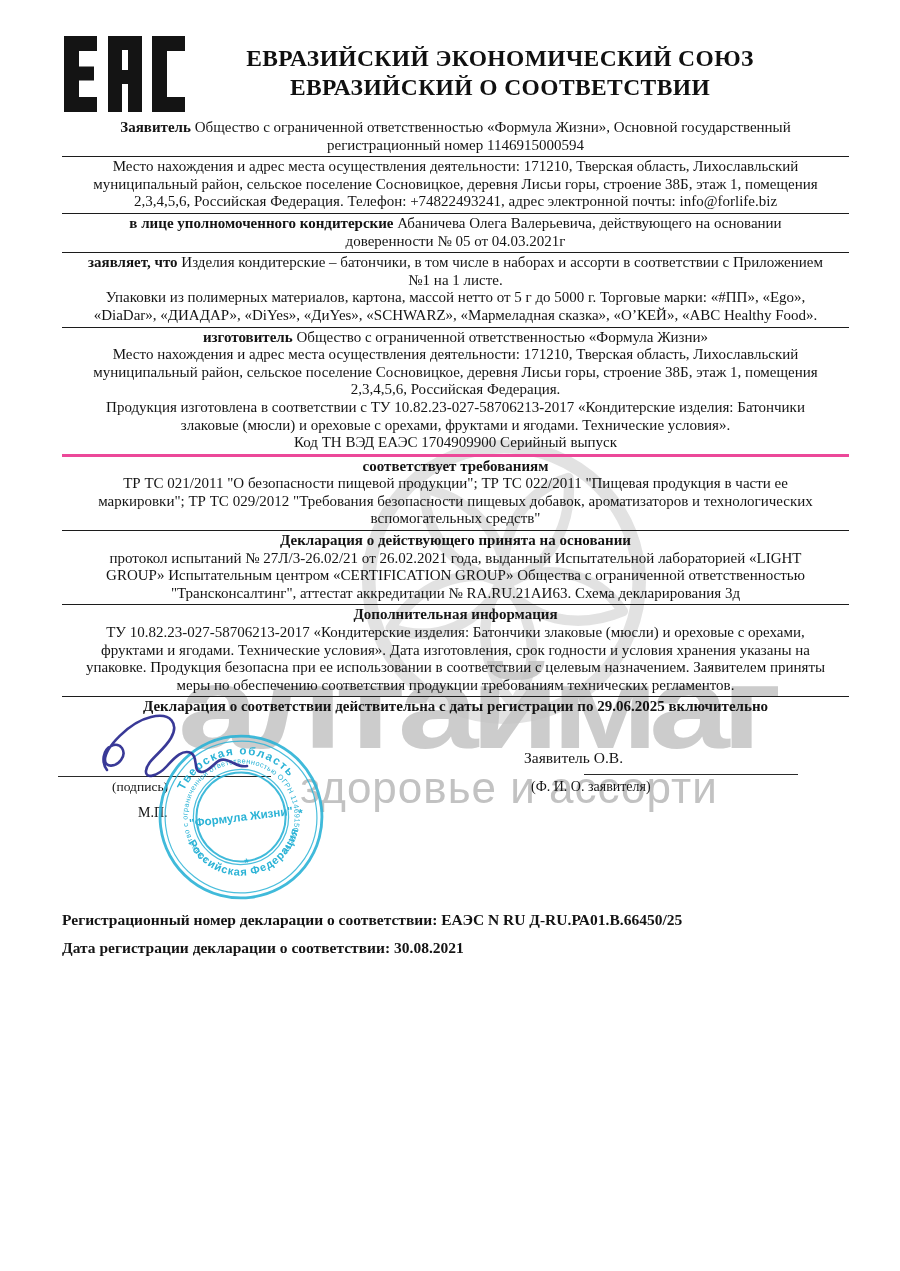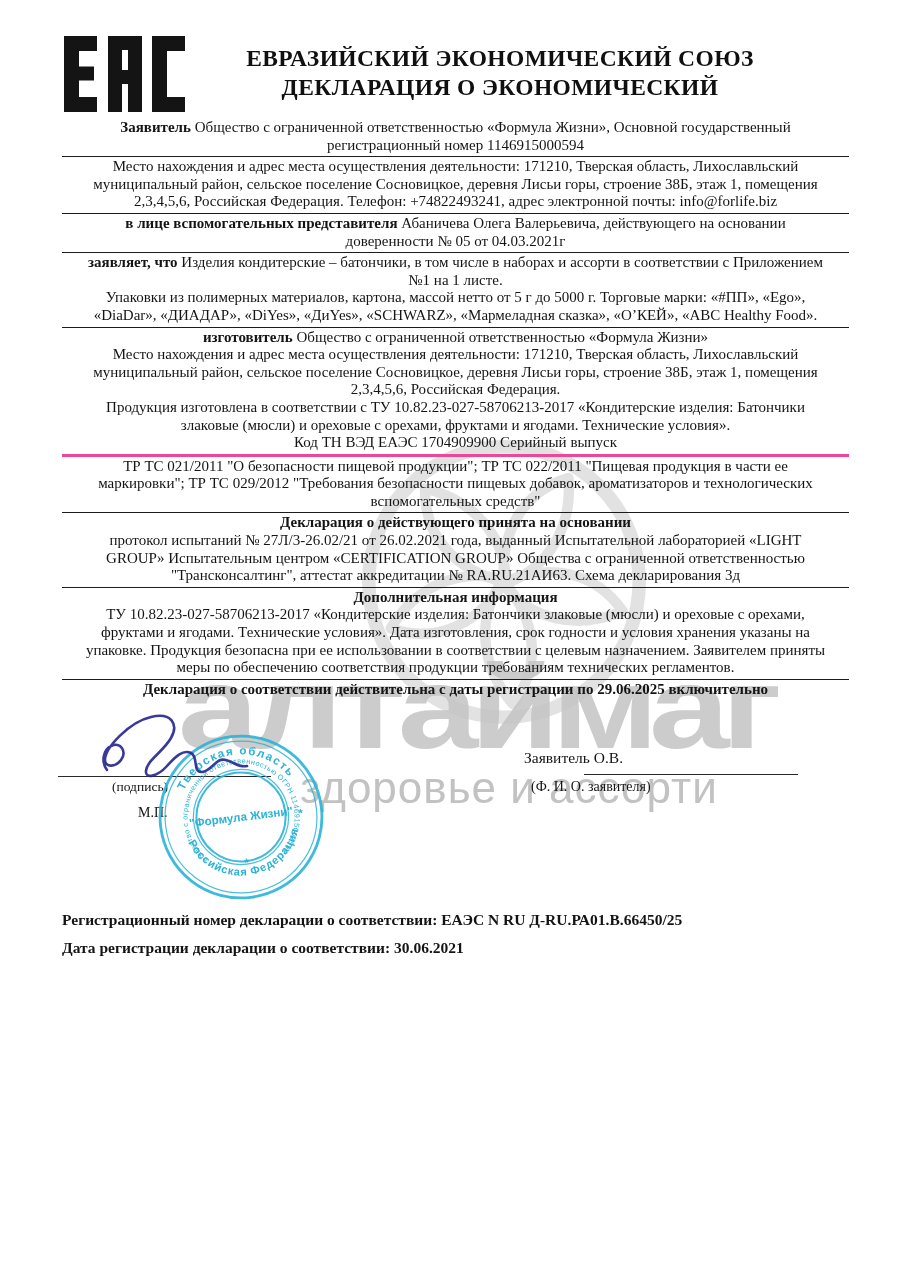--- a/index.html
+++ b/index.html
@@ -94,50 +94,51 @@
           <rect x="44" y="0" width="14" height="76"></rect>
         <rect x="64" y="0" width="14" height="76"></rect>
           <rect x="44" y="34" width="34" height="14"></rect>
         <rect x="88" y="0" width="15" height="76"></rect>
           <rect x="88" y="0" width="33" height="15"></rect>
         <rect x="88" y="61" width="33" height="15"></rect>
       </g>
     </svg>
     <div class="titles">
       <div>ЕВРАЗИЙСКИЙ ЭКОНОМИЧЕСКИЙ СОЮЗ</div>
-      <div>ДЕКЛАРАЦИЯ О ЭКОНОМИЧЕСКИЙ</div>
+      <div>ЕВРАЗИЙСКИЙ О СООТВЕТСТВИИ</div>
     </div>
   </div>
 
   <div class="content">
 
     <div class="sec rule"><span class="b">Заявитель</span> <span class="pre">Общество с ограниченной ответственностью «Формула Жизни», Основной государственный
 регистрационный номер 1146915000594</span></div>
 
     <div class="sec rule"><span class="pre">Место нахождения и адрес места осуществления деятельности: 171210, Тверская область, Лихославльский
 муниципальный район, сельское поселение Сосновицкое, деревня Лисьи горы, строение 38Б, этаж 1, помещения
 2,3,4,5,6, Российская Федерация. Телефон: +74822493241, адрес электронной почты: info@forlife.biz</span></div>
 
-    <div class="sec rule"><span class="b">в лице вспомогательных представителя</span> <span class="pre">Абаничева  Олега Валерьевича, действующего на основании
+    <div class="sec rule"><span class="b">в лице уполномоченного кондитерские</span> <span class="pre">Абаничева  Олега Валерьевича, действующего на основании
 доверенности № 05 от 04.03.2021г</span></div>
 
     <div class="sec rule"><span class="b">заявляет, что</span> <span class="pre">Изделия кондитерские – батончики, в том числе в наборах и ассорти в соответствии с Приложением
 №1 на 1 листе.
 Упаковки из полимерных материалов, картона, массой нетто от 5 г до 5000 г. Торговые марки: «#ПП», «Ego»,
 «DiaDar», «ДИАДАР», «DiYes», «ДиYes», «SCHWARZ», «Мармеладная сказка», «О’КЕЙ», «ABC Healthy Food».</span></div>
 
     <div class="sec rule-thick"><span class="b">изготовитель</span> <span class="pre">Общество с ограниченной ответственностью «Формула Жизни»
 Место нахождения и адрес места осуществления деятельности: 171210, Тверская область, Лихославльский
 муниципальный район, сельское поселение Сосновицкое, деревня Лисьи горы, строение 38Б, этаж 1, помещения
 2,3,4,5,6, Российская Федерация.
 Продукция изготовлена в соответствии с ТУ 10.82.23-027-58706213-2017 «Кондитерские изделия: Батончики
 злаковые (мюсли) и ореховые с орехами, фруктами и ягодами. Технические условия».
 Код ТН ВЭД ЕАЭС  1704909900 Серийный выпуск</span></div>
 
     <div class="sec rule">
+      <div class="b">соответствует требованиям</div>
       <div class="pre">ТР ТС 021/2011 "О безопасности пищевой продукции"; ТР ТС 022/2011 "Пищевая продукция в части ее
 маркировки"; ТР ТС 029/2012 "Требования безопасности пищевых добавок, ароматизаторов и технологических
 вспомогательных средств"</div>
     </div>
 
     <div class="sec rule">
       <div class="b">Декларация о действующего принята на основании</div>
       <div class="pre">протокол испытаний № 27Л/3-26.02/21 от 26.02.2021 года, выданный Испытательной лабораторией «LIGHT
 GROUP» Испытательным центром «CERTIFICATION GROUP» Общества с ограниченной ответственностью
 "Трансконсалтинг", аттестат аккредитации № RA.RU.21АИ63. Схема декларирования 3д</div>
@@ -189,16 +190,16 @@
         <textPath href="#arcBottom" startOffset="50%">Российская Федерация</textPath>
       </text>
       <text x="86" y="90" text-anchor="middle" font-size="11.5" font-weight="bold">"Формула Жизни"</text>
       <text x="143" y="93" font-size="11" font-weight="bold">*</text>
       <text x="84" y="135" font-size="11" font-weight="bold">*</text>
     </g>
   </svg>
 
   <div class="footer">
     <div><span>Регистрационный номер декларации о соответствии:</span> <span>ЕАЭС N RU Д-RU.РА01.В.66450/25</span></div>
-    <div><span>Дата регистрации декларации о соответствии:</span> <span>30.06.2021</span></div>
+    <div><span>Дата регистрации декларации о соответствии:</span> <span>30.08.2021</span></div>
   </div>
 
 </div>
 
 </body></html>

